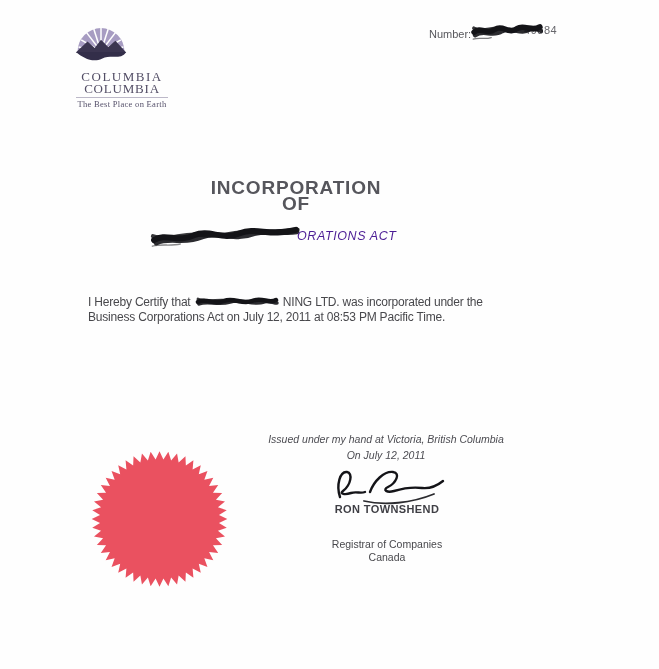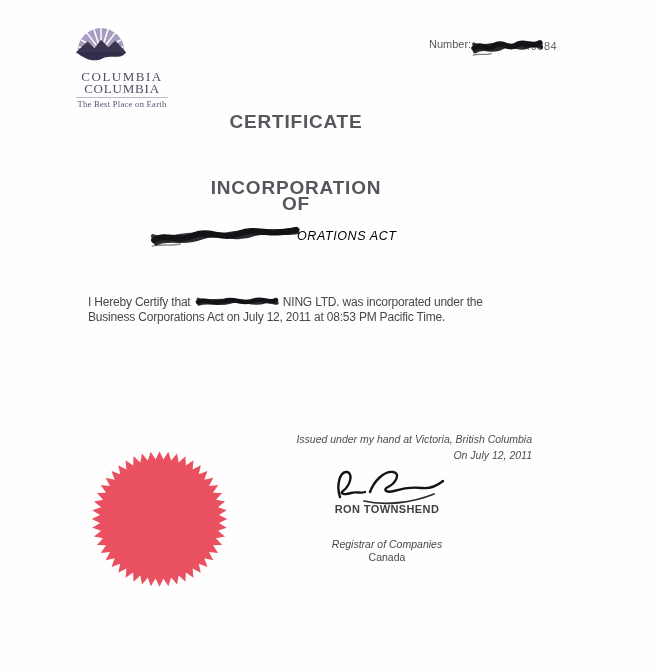--- a/index.html
+++ b/index.html
@@ -13,46 +13,46 @@
     overflow:hidden;
   }
   
   .logo{position:absolute;left:60px;top:26px;width:124px;text-align:center;}
   .crest{display:block;margin:0 auto 3px 14px;}
   .logo-line1{font-family:"Liberation Serif", serif;font-size:13px;letter-spacing:1.5px;color:#534e66;line-height:12px;}
   .logo-line2{font-family:"Liberation Serif", serif;font-size:13px;letter-spacing:0.8px;color:#534e66;line-height:12px;}
   .logo-rule{width:92px;height:1px;background:#9892aa;opacity:.65;margin:2px auto 1px auto;}
   .logo-tagline{font-family:"Liberation Serif", serif;font-size:8.5px;color:#55506a;letter-spacing:0.3px;}
   
-  .number-line{position:absolute;left:388px;top:38px;font-size:11px;color:#57575c;display:flex;align-items:flex-start;padding-left:41px;}
+  .number-line{position:absolute;left:388px;top:22px;font-size:11px;color:#57575c;display:flex;align-items:flex-end;padding-left:41px;}
   .number-redacted{position:relative;width:84px;height:18px;margin-left:2px;}
   .number-digits{position:absolute;right:0;top:2px;font-size:11px;color:#67676c;letter-spacing:0.5px;}
   .number-scribble{position:absolute;left:-2px;top:0;transform:rotate(-2deg);}
   
   .title-line{position:absolute;left:146px;width:300px;text-align:center;
     font-weight:bold;font-size:19px;color:#56565c;letter-spacing:0.8px;}
   .t1{top:111px;} .t2{top:145px;margin-top:48px;} .t3{top:177px;}
   
   .act-scribble{position:absolute;left:150px;top:226px;transform:rotate(-2.5deg);}
   .act-text{position:absolute;left:297px;top:229px;font-style:italic;font-size:12.5px;
-    color:#000000;letter-spacing:0.6px;}
+    color:#4c1d95;letter-spacing:0.6px;}
   
   .body-par{position:absolute;left:88px;top:295px;width:442px;
     font-size:12px;letter-spacing:-0.2px;line-height:15px;color:#48484c;}
   .name-scribble{display:inline-block;width:84px;height:11px;vertical-align:-1px;margin:0 1px;}
   
-  .issued{position:absolute;left:240px;top:431px;width:292px;text-align:right;
+  .issued{position:absolute;left:240px;top:431px;width:292px;text-align:center;
     font-style:italic;font-size:10.5px;color:#4c4c52;line-height:16px;}
   
   .signature{position:absolute;left:330px;top:461px;}
   
   .registrar{position:absolute;left:293px;top:503px;width:188px;text-align:center;
     font-size:10.5px;color:#48484c;line-height:13px;}
   .registrar .name{font-weight:bold;font-size:11px;letter-spacing:0.4px;margin-bottom:6px;color:#3f3f45;}
-  .registrar .rtitle{font-style:italic;margin-top:22px;}
+  .registrar .rtitle{margin-top:22px;}
   
   .seal{position:absolute;left:91px;top:450px;}
   .scrib{stroke:var(--ink,#141418);fill:none;stroke-linecap:round;}
   .sig{stroke:var(--ink,#141418);fill:none;stroke-linecap:round;stroke-linejoin:round;}
 </style>
 </head>
 <body>
 
 <div class="page">
 
@@ -89,21 +89,20 @@
       <span class="number-digits">49384</span>
       <svg class="number-scribble" width="72" height="18" viewBox="0 0 72 18" preserveAspectRatio="none">
         <path class="scrib" d="M3,9 C10,3 16,13 24,7 C32,2 38,13 46,7 C54,2 60,12 69,6" stroke-width="5.5"></path>
         <path class="scrib" d="M4,12 C13,6 21,15 31,9 C41,4 49,14 59,8 C63,6 67,9 70,10" stroke-width="4.5" opacity="0.9"></path>
         <path class="scrib" d="M3,5 C12,11 22,3 33,7 C44,11 54,3 66,7" stroke-width="3.5" opacity="0.85"></path>
         <path class="scrib" d="M2,16 C8,14 13,17 20,15" stroke-width="1.3" opacity="0.55"></path>
       </svg>
     </span>
   </div>
 
-  <div class="title-line t1">CERTIFICATE</div>
   <div class="title-line t2">OF</div>
   <div class="title-line t3">INCORPORATION</div>
 
   <svg class="act-scribble" width="150" height="20" viewBox="0 0 150 20" preserveAspectRatio="none">
     <path class="scrib" d="M4,11 C16,4 28,15 44,8 C60,2 72,15 90,8 C106,2 120,13 146,7" stroke-width="6"></path>
     <path class="scrib" d="M6,14 C20,8 34,17 52,10 C70,4 84,16 104,9 C118,5 132,11 147,9" stroke-width="5" opacity="0.9"></path>
     <path class="scrib" d="M3,7 C18,13 34,4 52,8 C70,12 88,4 108,8 C122,11 136,5 148,7" stroke-width="4" opacity="0.85"></path>
     <path class="scrib" d="M2,17 C12,15 20,18 30,16" stroke-width="1.4" opacity="0.5"></path>
   </svg>
   <div class="act-text">ORATIONS ACT</div>

